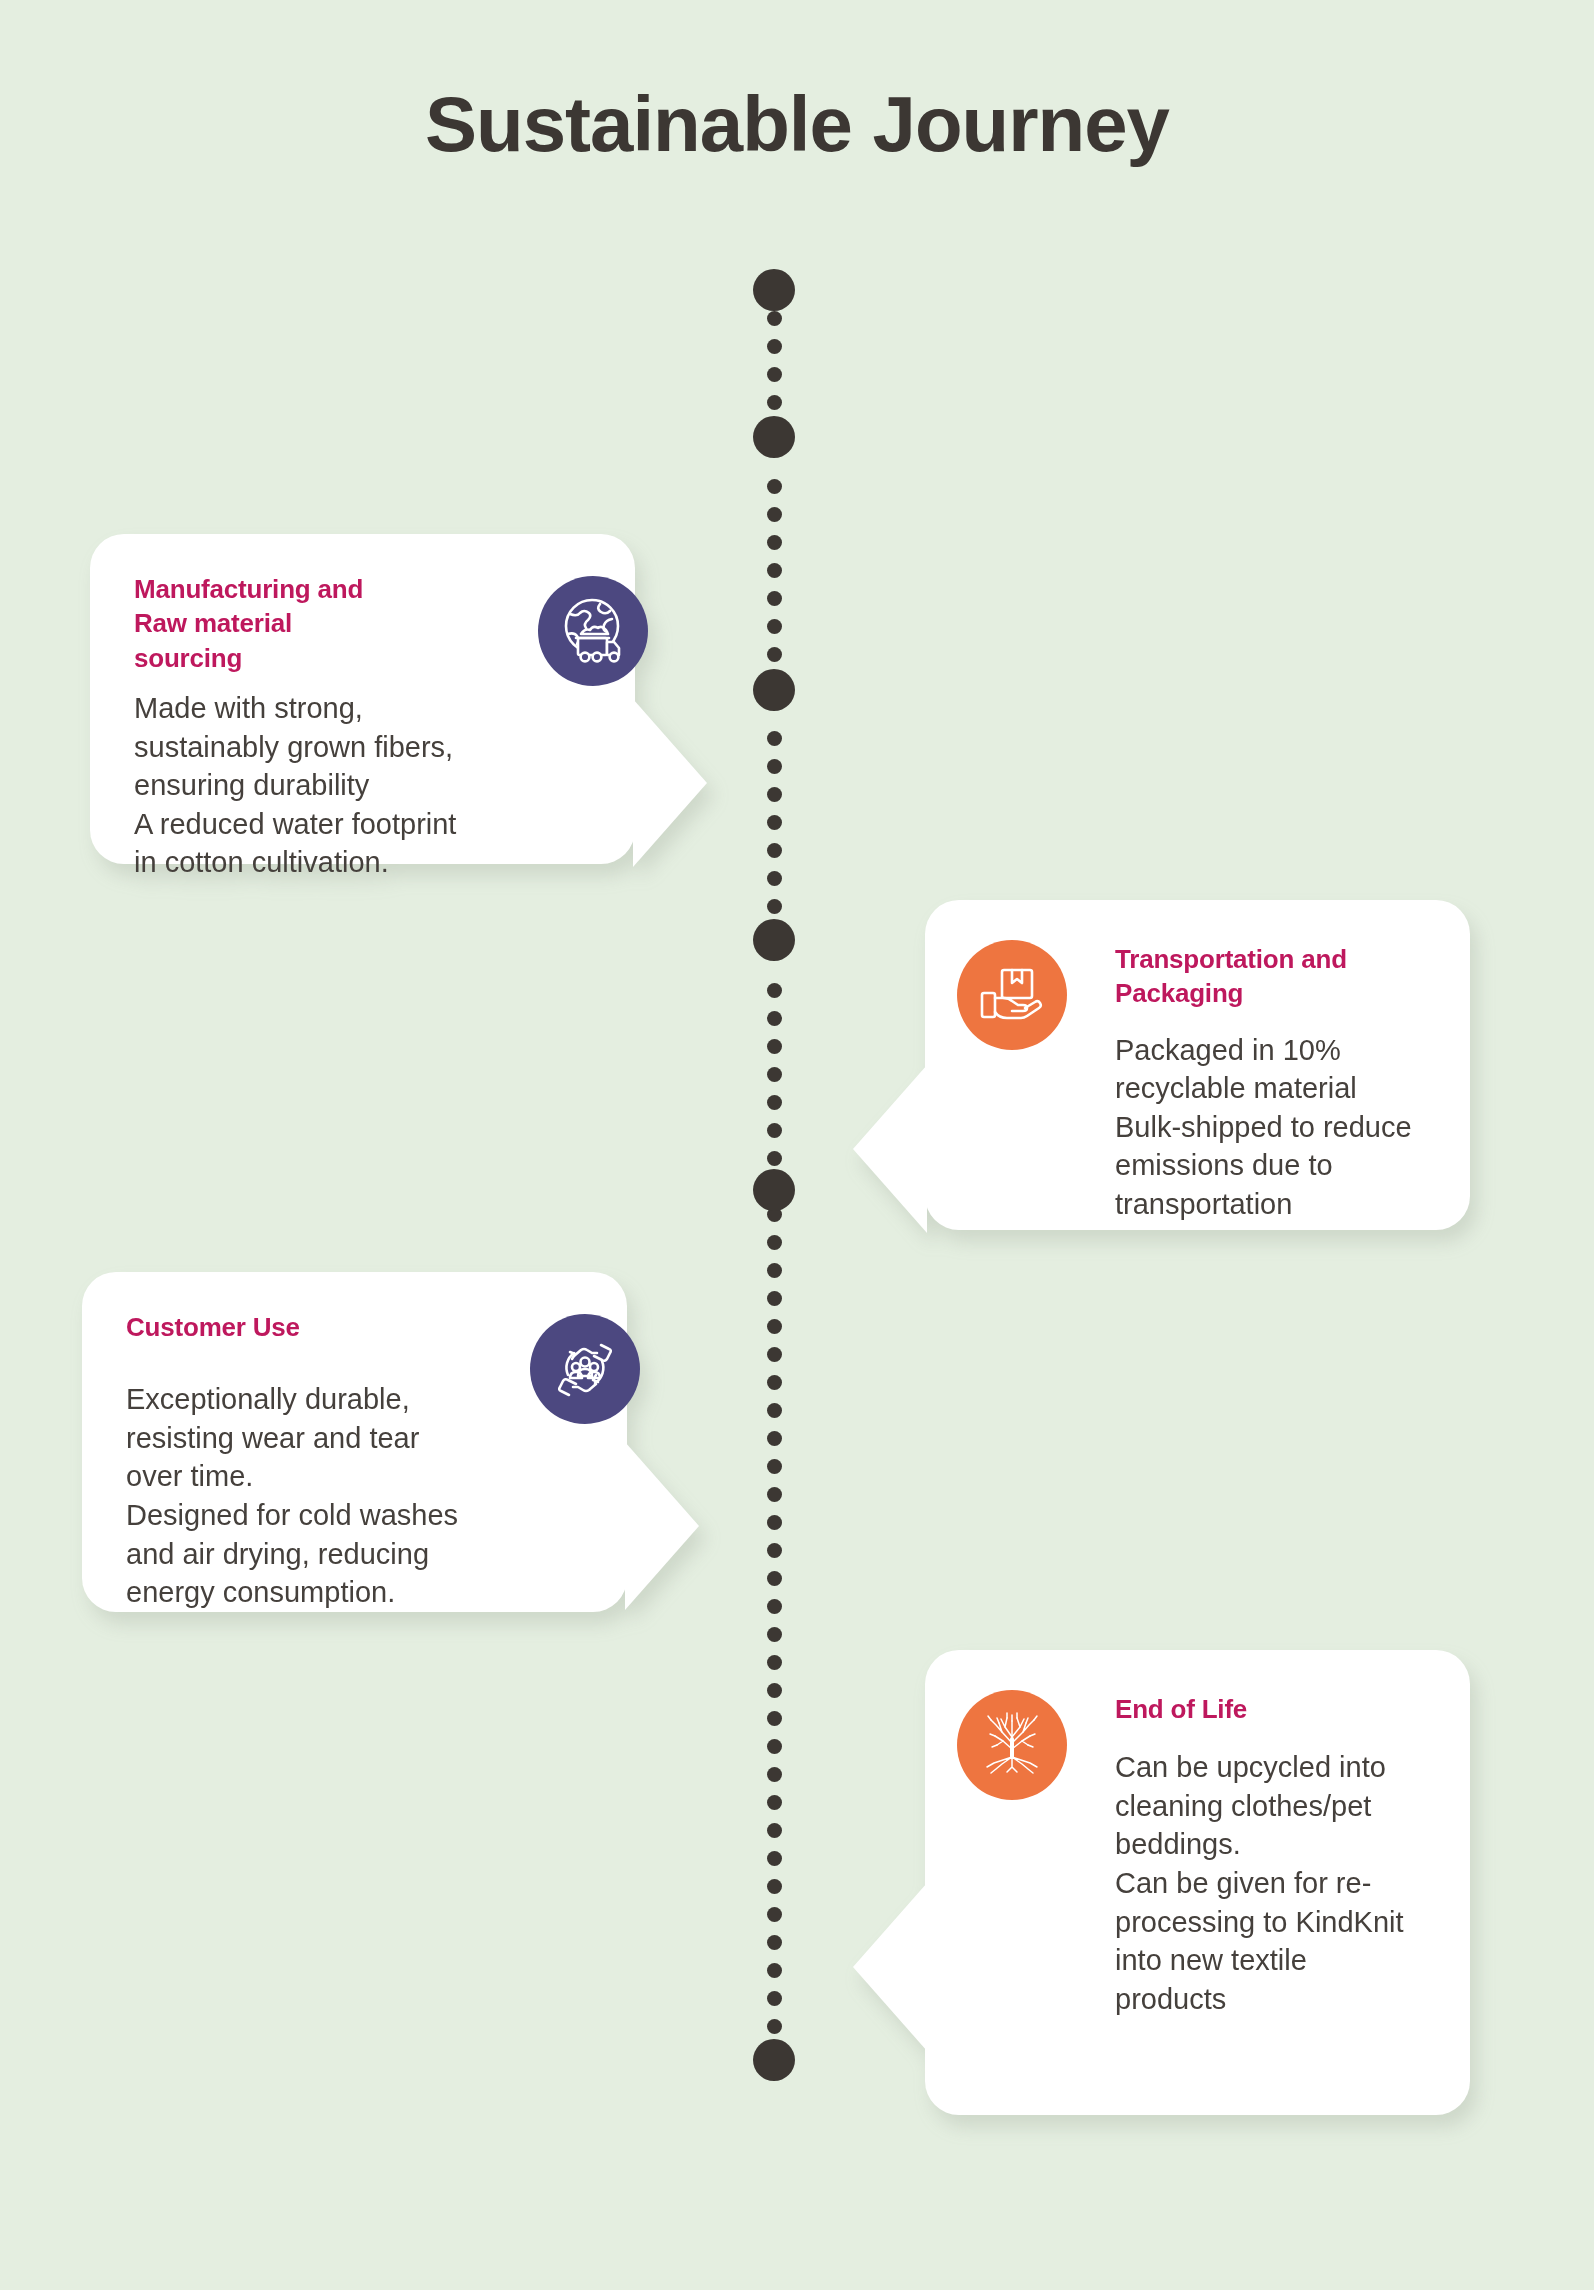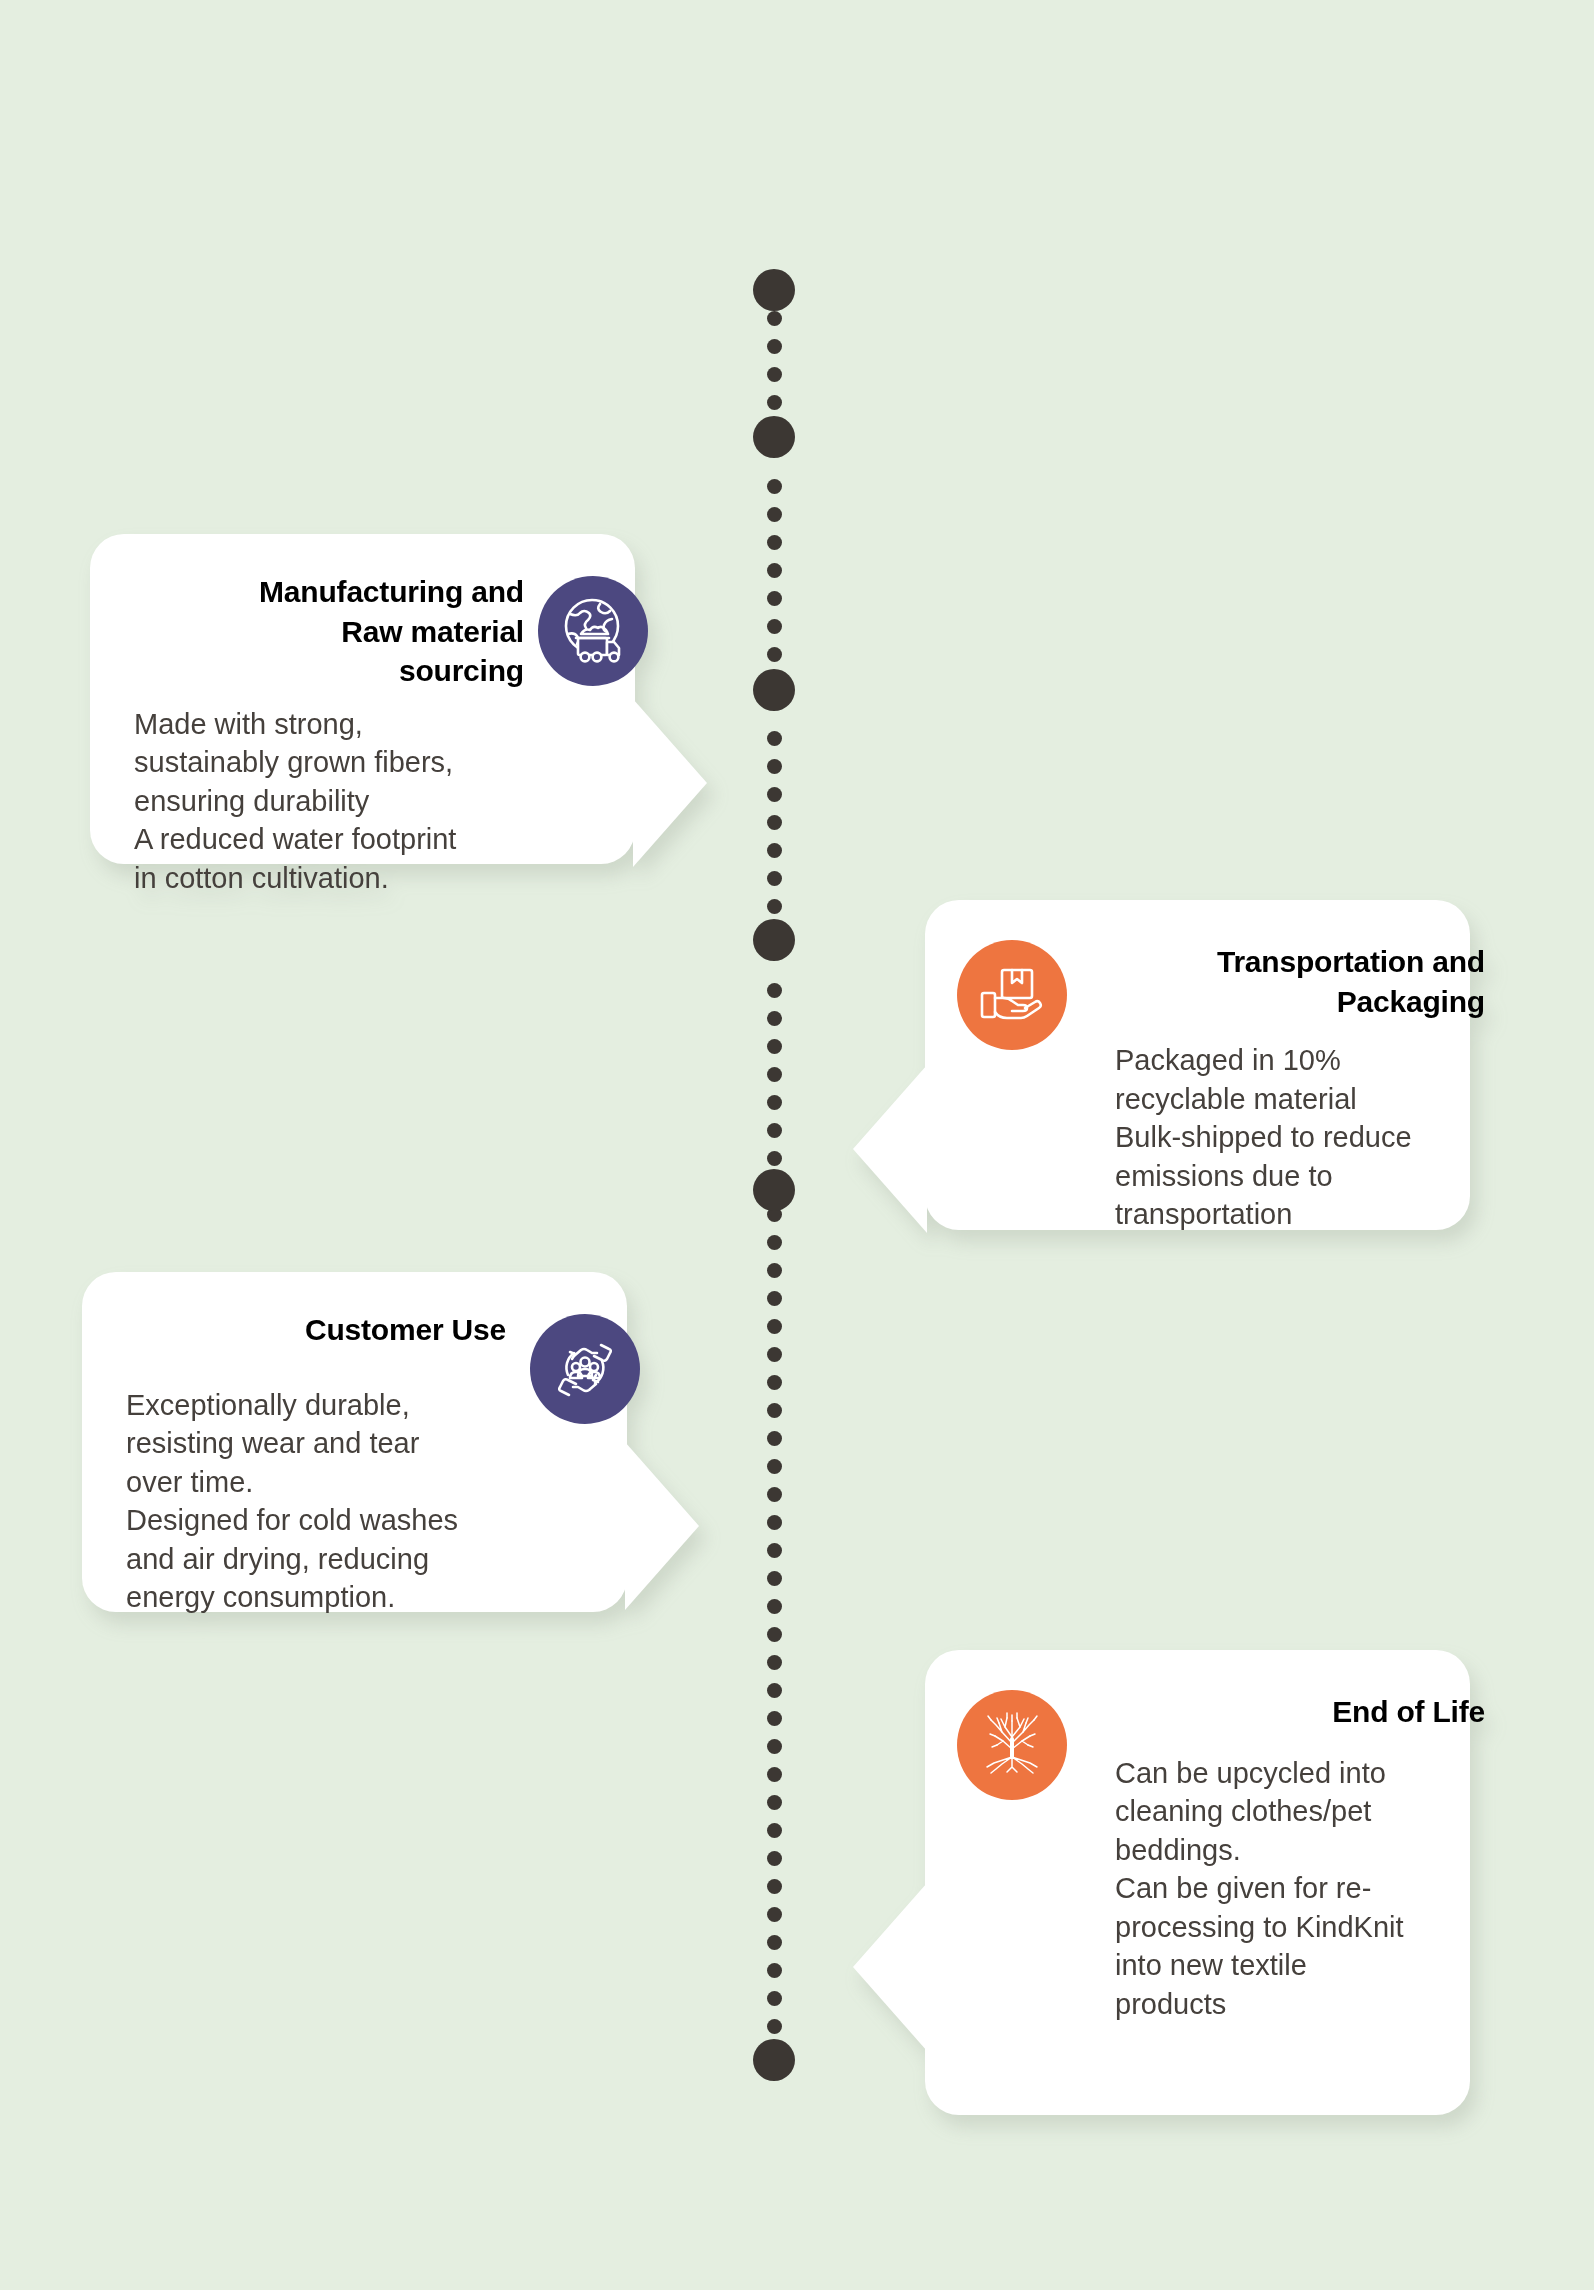--- a/index.html
+++ b/index.html
@@ -105,27 +105,26 @@
     display: flex;
     align-items: center;
     justify-content: center;
     position: absolute;
   }
   .badge.purple { background: #4c4880; }
   .badge.orange { background: #ee7540; }
   .badge svg { display: block; }
 
   .card-title {
-    font-size: 30px;
+    font-size: 26px;
     font-weight: bold;
-    color: #000000;
+    color: #be185d;
     line-height: 1.32;
     letter-spacing: -0.2px;
     white-space: pre-line;
-    text-align: right;
   }
   .card-body {
     font-size: 29px;
     color: #45403c;
     line-height: 1.33;
     white-space: pre-line;
     font-weight: normal;
   }
 
   
@@ -151,20 +150,21 @@
   #card-4 .card-inner { padding: 42px 40px 0 190px; }
   #card-4 .badge { left: 32px; top: 40px; }
   #card-4 .card-title { width: 370px; margin-bottom: 22px; }
   #card-4 .card-body  { width: 380px; }
 </style>
 </head>
 <body>
 
 <div id="page-root">
 
+  <div class="page-title">Sustainable Journey</div>
 
   <div class="timeline" id="timeline">
       <div class="tl-dot-small" style="top: 38.5px;"></div>
       <div class="tl-dot-small" style="top: 66.5px;"></div>
       <div class="tl-dot-small" style="top: 94.5px;"></div>
       <div class="tl-dot-small" style="top: 122.5px;"></div>
       <div class="tl-dot-small" style="top: 206.5px;"></div>
       <div class="tl-dot-small" style="top: 234.5px;"></div>
       <div class="tl-dot-small" style="top: 262.5px;"></div>
       <div class="tl-dot-small" style="top: 290.5px;"></div>

